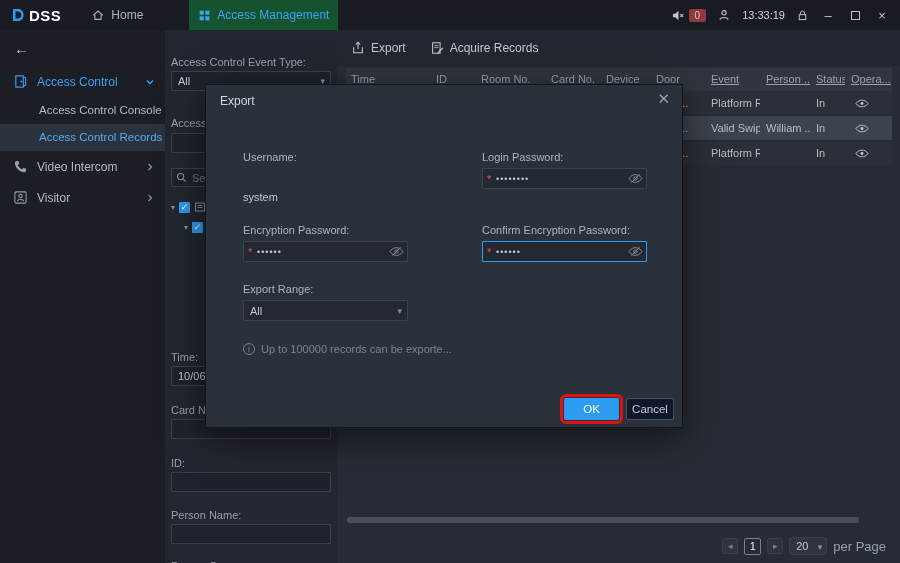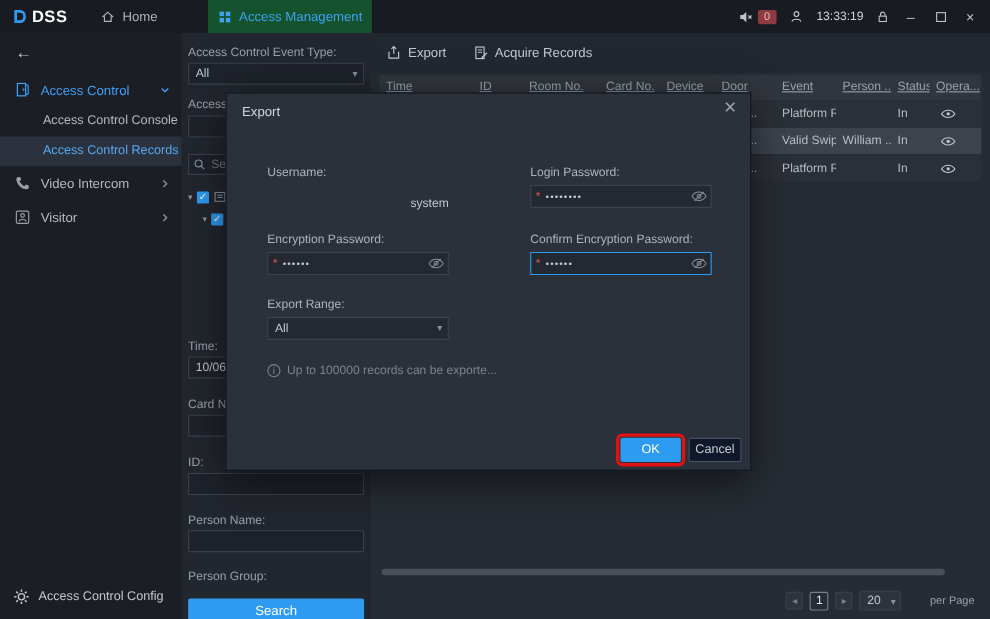--- a/index.html
+++ b/index.html
@@ -26,21 +26,21 @@
   .back-row { height:36px; display:flex; align-items:center; padding-left:14px; color:#c8ccd2; font-size:15px; }
   .nav-item { height:31px; display:flex; align-items:center; gap:9px; padding:0 10px 0 13px; color:#b4b9c0; font-size:12px; }
   .nav-item .grow { flex:1; }
   .nav-item.parent-active { color:#3fa0f4; }
   .nav-sub { height:27px; line-height:27px; padding-left:39px; color:#b4b9c0; font-size:11.5px; }
   .nav-sub.selected { background:#2b323e; color:#56a8f1; }
   .sidebar-footer { position:absolute; bottom:6px; left:0; right:0; height:30px; display:flex; align-items:center; gap:8px; padding-left:12px; color:#c3c7ce; font-size:11.5px; }
 
   
   .filterpanel { width:172px; flex:none; background:#22262e; padding:0 6px; overflow:hidden; }
-  .flabel { display:block; color:#9aa0a8; font-size:11px; margin-top:12px; }
+  .flabel { display:block; color:#9aa0a8; font-size:11px; margin-top:26px; }
   .inp, .sel { width:100%; height:20px; background:#1e222a; border:1px solid #3b414b; color:#c3c7ce; font-size:11px; padding:0 6px; border-radius:1px; font-family:inherit; }
   .sel { position:relative; display:flex; align-items:center; }
   .sel::after { content:"▾"; position:absolute; right:5px; color:#8a9099; font-size:9px; }
   .mt3 { margin-top:3px; } .mt4 { margin-top:4px; }
   .search-wrap { position:relative; margin-top:15px; }
   .search-wrap .inp { padding-left:20px; height:19px; }
   .search-wrap svg { position:absolute; left:5px; top:4px; }
   .tree { margin-top:10px; height:128px; }
   .tree-row { display:flex; align-items:center; gap:4px; height:20px; color:#b4b9c0; font-size:11px; }
   .tree-row.lvl2 { padding-left:13px; }
@@ -60,29 +60,29 @@
   .trow { height:25px; line-height:25px; background:#2b2f37; border-bottom:1px solid #262a31; }
   .trow.selected { background:#3d434d; }
   .trow > div { color:#b8bcc2; font-size:11px; padding-left:6px; white-space:nowrap; overflow:hidden; }
   .opcell { display:flex; align-items:center; padding-left:10px !important; }
   .hscroll { position:absolute; left:10px; bottom:40px; width:512px; height:6px; background:#4a5058; border-radius:3px; }
   .pagination { position:absolute; right:14px; bottom:8px; display:flex; align-items:center; gap:6px; }
   .pgbtn { width:16px; height:16px; background:#2f343c; border:1px solid #3a404a; color:#7a8088; font-size:9px; line-height:14px; text-align:center; border-radius:2px; }
   .pgnum { min-width:17px; height:17px; border:1px solid #79808a; color:#e7eaee; font-size:11px; line-height:15px; text-align:center; border-radius:2px; }
   .pgsize { position:relative; width:38px; height:18px; background:#2f343c; border:1px solid #3a404a; border-radius:2px; color:#c3c7ce; font-size:11px; line-height:16px; padding-left:6px; }
   .pgsize::after { content:"▾"; position:absolute; right:4px; top:1px; color:#8a9099; font-size:9px; }
-  .perpage { color:#9aa0a8; font-size:10px;margin-left:20px; }
+  .perpage { color:#9aa0a8; font-size:13px; }
 
   
   .modal { position:absolute; left:205px; top:84px; width:478px; height:344px; background:#2b313b; border:1px solid #10141b; box-shadow:0 10px 36px rgba(0,0,0,.55); z-index:10; }
   .modal-title { position:absolute; left:14px; top:9px; color:#d2d6dc; font-size:12px; }
   .modal-close { position:absolute; right:12px; top:6px; color:#9aa0a8; font-size:15px; line-height:15px; cursor:default; }
   .m-grid { display:grid; grid-template-columns:165px 165px; column-gap:74px; padding:66px 37px 0 37px; }
   .mlabel { color:#aeb3bb; font-size:11px; display:block; }
-  .mvalue { color:#c3c7ce; font-size:11px; margin-top:16px;text-align:right; }
+  .mvalue { color:#c3c7ce; font-size:11px; margin-top:28px; }
   .pw-wrap { position:relative; margin-top:5px; }
   .pw-wrap .inp { background:#232831; border-color:#3c434e; padding:0 20px 0 13px; height:21px; font-size:9px; letter-spacing:1px; }
   .pw-wrap.focused .inp { border-color:#2d9bf0; }
   .pw-wrap .req { position:absolute; left:5px; top:5px; color:#e05555; font-size:11px; }
   .pw-wrap .eye { position:absolute; right:4px; top:5px; }
   .row2 { margin-top:21px; }
   .range-group { margin-top:21px; }
   .range-group .sel { margin-top:5px; background:#232831; border-color:#3c434e; height:21px; }
   .hint-row { display:flex; align-items:center; gap:6px; margin:22px 0 0 37px; color:#7d838c; font-size:11px; }
   .info-ic { width:12px; height:12px; border:1px solid #7d838c; border-radius:50%; color:#7d838c; font-size:9px; line-height:11px; text-align:center; flex:none; }
@@ -204,38 +204,20 @@
             </svg>
         </span>
         <span>Visitor</span>
         <span class="grow"></span>
         <span>
           <svg width="10" height="10" viewBox="0 0 10 10">
               <path d="M3.5 2 L6.5 5 L3.5 8" fill="none" stroke="#8a9099" stroke-width="1.3"></path>
             </svg>
         </span>
       </div>
-      <div class="sidebar-footer">
-        <span>
-          <svg width="15" height="15" viewBox="0 0 16 16">
-              <circle cx="8" cy="8" r="3" fill="none" stroke="#c3c7ce" stroke-width="1.3"></circle>
-              <g stroke="#c3c7ce" stroke-width="1.5">
-                <line x1="8" y1="1" x2="8" y2="3.2"></line>
-                <line x1="8" y1="12.8" x2="8" y2="15"></line>
-                <line x1="1" y1="8" x2="3.2" y2="8"></line>
-                <line x1="12.8" y1="8" x2="15" y2="8"></line>
-                <line x1="3" y1="3" x2="4.6" y2="4.6"></line>
-                <line x1="11.4" y1="11.4" x2="13" y2="13"></line>
-                <line x1="13" y1="3" x2="11.4" y2="4.6"></line>
-                <line x1="4.6" y1="11.4" x2="3" y2="13"></line>
-              </g>
-            </svg>
-        </span>
-        <span>Access Control Config</span>
-      </div>
     </div>
 
     <div class="filterpanel">
       <label class="flabel">Access Control Event Type:</label>
       <div class="sel mt3">
           <span>All</span>
         </div>
 
       <label class="flabel">Access C</label>
       <input class="inp mt4" style="">

